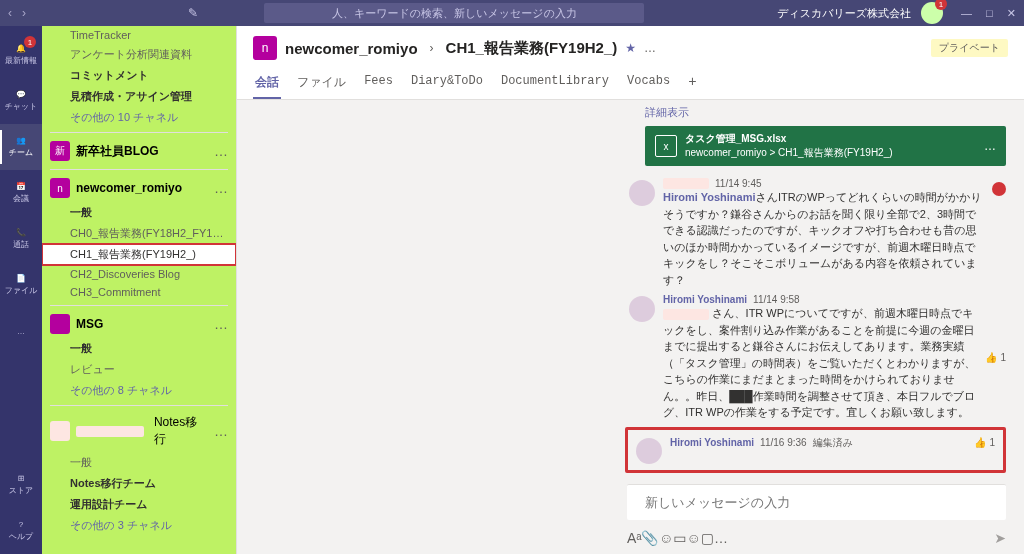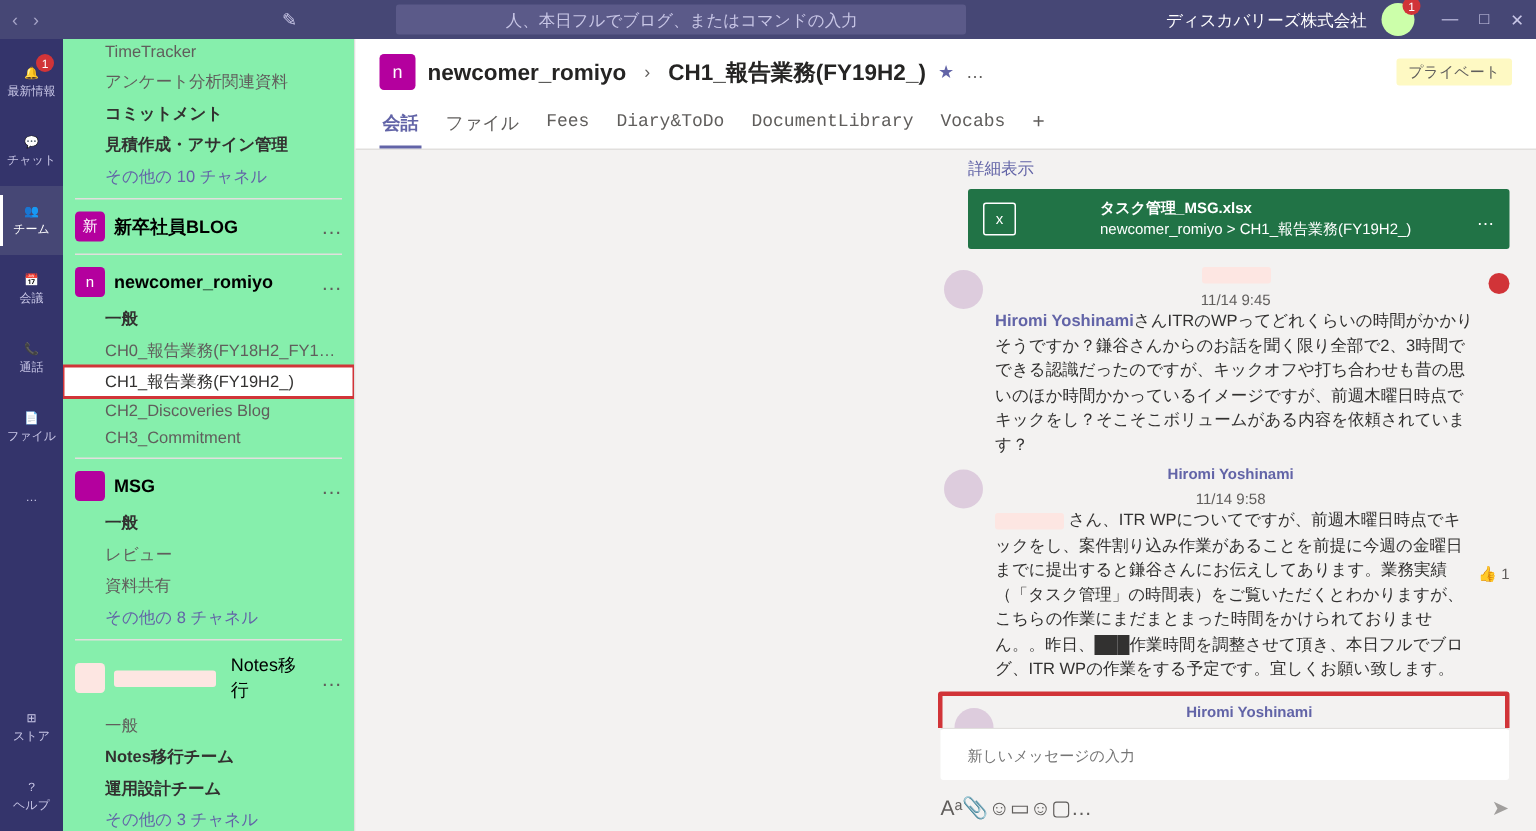--- a/index.html
+++ b/index.html
@@ -12,21 +12,21 @@
 .titlebar .right { margin-left: auto; display: flex; align-items: center; gap: 10px; font-size: 11px; }
 .avatar { width: 22px; height: 22px; border-radius: 50%; background: #cfa; position: relative; }
 .badge { position:absolute; top:-4px; right:-4px; background:#d13438; color:#fff; border-radius:50%; width:12px; height:12px; font-size:8px; display:flex; align-items:center; justify-content:center;}
 .winbtns { display:flex; gap:14px; color:#c8c6e6; margin-left:8px;}
 .app-body { flex:1; display:flex; min-height:0; }
 .rail { width:42px; background:#34346b; display:flex; flex-direction:column; align-items:center; padding-top:6px; color:#c8c6e6; }
 .rail-item { width:42px; height:46px; display:flex; flex-direction:column; align-items:center; justify-content:center; font-size:8px; gap:2px; position:relative; cursor:pointer;}
 .rail-item.active { background:#464775; color:#fff;}
 .rail-item.active::before { content:""; position:absolute; left:0; top:6px; bottom:6px; width:2px; background:#fff;}
 .rail .spacer { flex:1; }
-.channel-pane { width:195px; background:#86efac; border-right:1px solid #e1dfdd; display:flex; flex-direction:column; overflow-y:auto; }
+.channel-pane { width:195px; background:#bef264; border-right:1px solid #e1dfdd; display:flex; flex-direction:column; overflow-y:auto; }
 .team-row { display:flex; align-items:center; padding:4px 8px; gap:6px; cursor:pointer; }
 .team-avatar { width:20px; height:20px; border-radius:3px; background:#b4009e; color:#fff; font-size:10px; display:flex; align-items:center; justify-content:center;}
 .ellipsis { margin-left:auto; color:#605e5c; font-size:14px; line-height:6px;}
 .channel-item { padding:3px 8px 3px 28px; color:#605e5c; font-size:11px; cursor:pointer; white-space:nowrap; overflow:hidden; text-overflow:ellipsis; }
 .channel-item.bold { color:#323130; font-weight:600;}
 .channel-item.selected { background:#fff; color:#323130; outline:2px solid #d13438; outline-offset:-1px;}
 .channel-item.link { color:#6264a7; }
 .channel-sep { height:1px; background:#e1dfdd; margin:4px 8px;}
 .content { flex:1; display:flex; flex-direction:column; background:#f3f2f1; min-width:0;}
 .chat-header { background:#fff; padding:10px 16px 0; border-bottom:1px solid #e1dfdd;}
@@ -38,47 +38,47 @@
 .private-pill { margin-left:auto; background:#fef9c3; color:#605e5c; font-size:10px; padding:2px 8px; border-radius:2px;}
 .tabs { display:flex; gap:14px; margin-top:8px; font-size:12px; color:#605e5c;}
 .tab { padding:6px 2px; cursor:pointer;font-family:Liberation Mono, monospace;}
 .tab.active { color:#6264a7; border-bottom:2px solid #6264a7; font-weight:600;}
 .tab.add { font-size:14px;}
 .messages { flex:1; overflow-y:auto; padding:5px 18px; display:flex; flex-direction:column; gap:6px;}
 .detail-link { color:#6264a7; font-size:11px; padding-left:390px;}
 .file-card { background:#fff; border-left:3px solid #217346; display:flex; align-items:center; gap:8px; padding:8px 10px; margin-left:390px; border-radius:2px; margin-bottom:6px;}
 .file-card.green2 { background:#217346; color:#fff; border:none; padding:6px 10px; }
 .file-icon { width:22px; height:22px; background:#217346; color:#fff; display:flex; align-items:center; justify-content:center; font-size:10px; border-radius:2px; border:1px solid #fff;}
-.file-meta { display:flex; flex-direction:column; font-size:10px;margin-left:48px;}
+.file-meta { display:flex; flex-direction:column; font-size:10px;}
 .file-name { font-weight:600;}
 .msg { display:flex; gap:8px; margin-left:374px;}
 .msg-avatar { width:26px; height:26px; border-radius:50%; background:#dcd; flex-shrink:0; margin-top:2px;}
 .msg-body { flex:1;}
-.msg-head { display:flex; align-items:center; gap:6px; font-size:10px; color:#605e5c;flex-direction:column;}
+.msg-head { display:flex; align-items:center; gap:6px; font-size:10px; color:#605e5c;}
 .msg-author { color:#6264a7; font-weight:600;}
 .msg-text { font-size:11px; color:#323130; line-height:1.5;}
 .like { margin-left:auto; display:flex; align-items:center; gap:3px; color:#605e5c; font-size:10px;}
 .highlight-box { border:3px solid #d13438; padding:6px 8px; margin-left:370px; border-radius:2px;}
 .red-dot { width:14px; height:14px; background:#d13438; border-radius:50%; margin-left:auto; margin-top:4px; flex-shrink:0;}
 .composer { background:#fff; padding:10px 18px; border-top:1px solid #e1dfdd; margin:0 18px 6px 390px; border-radius:2px;}
-.composer input { width:100%; border:none; outline:none; font-size:10px; color:#605e5c;}
+.composer input { width:100%; border:none; outline:none; font-size:13px; color:#605e5c;}
 .compose-tools { display:flex; color:#605e5c; margin:4px 18px 8px 390px; font-size:14px;}
 .compose-tools .send { margin-left:auto; color:#a19f9d;}
 .redblock { display:inline-block; background:#fde6e2; height:11px; width:46px; border-radius:2px; vertical-align:middle;}
 </style>
 </head>
 <body>
 
 <div class="titlebar">
   <div class="tb-left nav-arrows">
     <span>‹</span>
     <span>›</span>
   </div>
   <span class="compose">✎</span>
-  <div class="searchbox">人、本日フルでブログ、またはコマンドの入力</div>
+  <div class="searchbox">人、キーワードの検索、新しいメッセージの入力</div>
   <div class="right">
     <span>ディスカバリーズ株式会社</span>
     <div class="avatar">
         <span class="badge">1</span>
       </div>
     <div class="winbtns">
       <span>—</span>
       <span>□</span>
       <span>✕</span>
     </div>
@@ -150,21 +150,20 @@
         <div class="channel-item">CH2_Discoveries Blog</div>
         <div class="channel-item">CH3_Commitment</div>
         <div class="channel-sep"></div>
         <div class="team-row">
           <div class="team-avatar"></div>
           <span style="font-weight:600;font-size:12px">MSG</span>
           <span class="ellipsis">…</span>
         </div>
         <div class="channel-item bold">一般</div>
         <div class="channel-item">レビュー</div>
-        <div class="channel-item">資料共有</div>
         <div class="channel-item link">その他の 8 チャネル</div>
         <div class="channel-sep"></div>
         <div class="team-row">
           <div class="team-avatar" style="background:#fde6e2"></div>
           <div class="redblock" style="width:70px"></div>
           <span style="margin-left:4px">Notes移行</span>
           <span class="ellipsis">…</span>
         </div>
         <div class="channel-item">一般</div>
         <div class="channel-item bold">Notes移行チーム</div>

